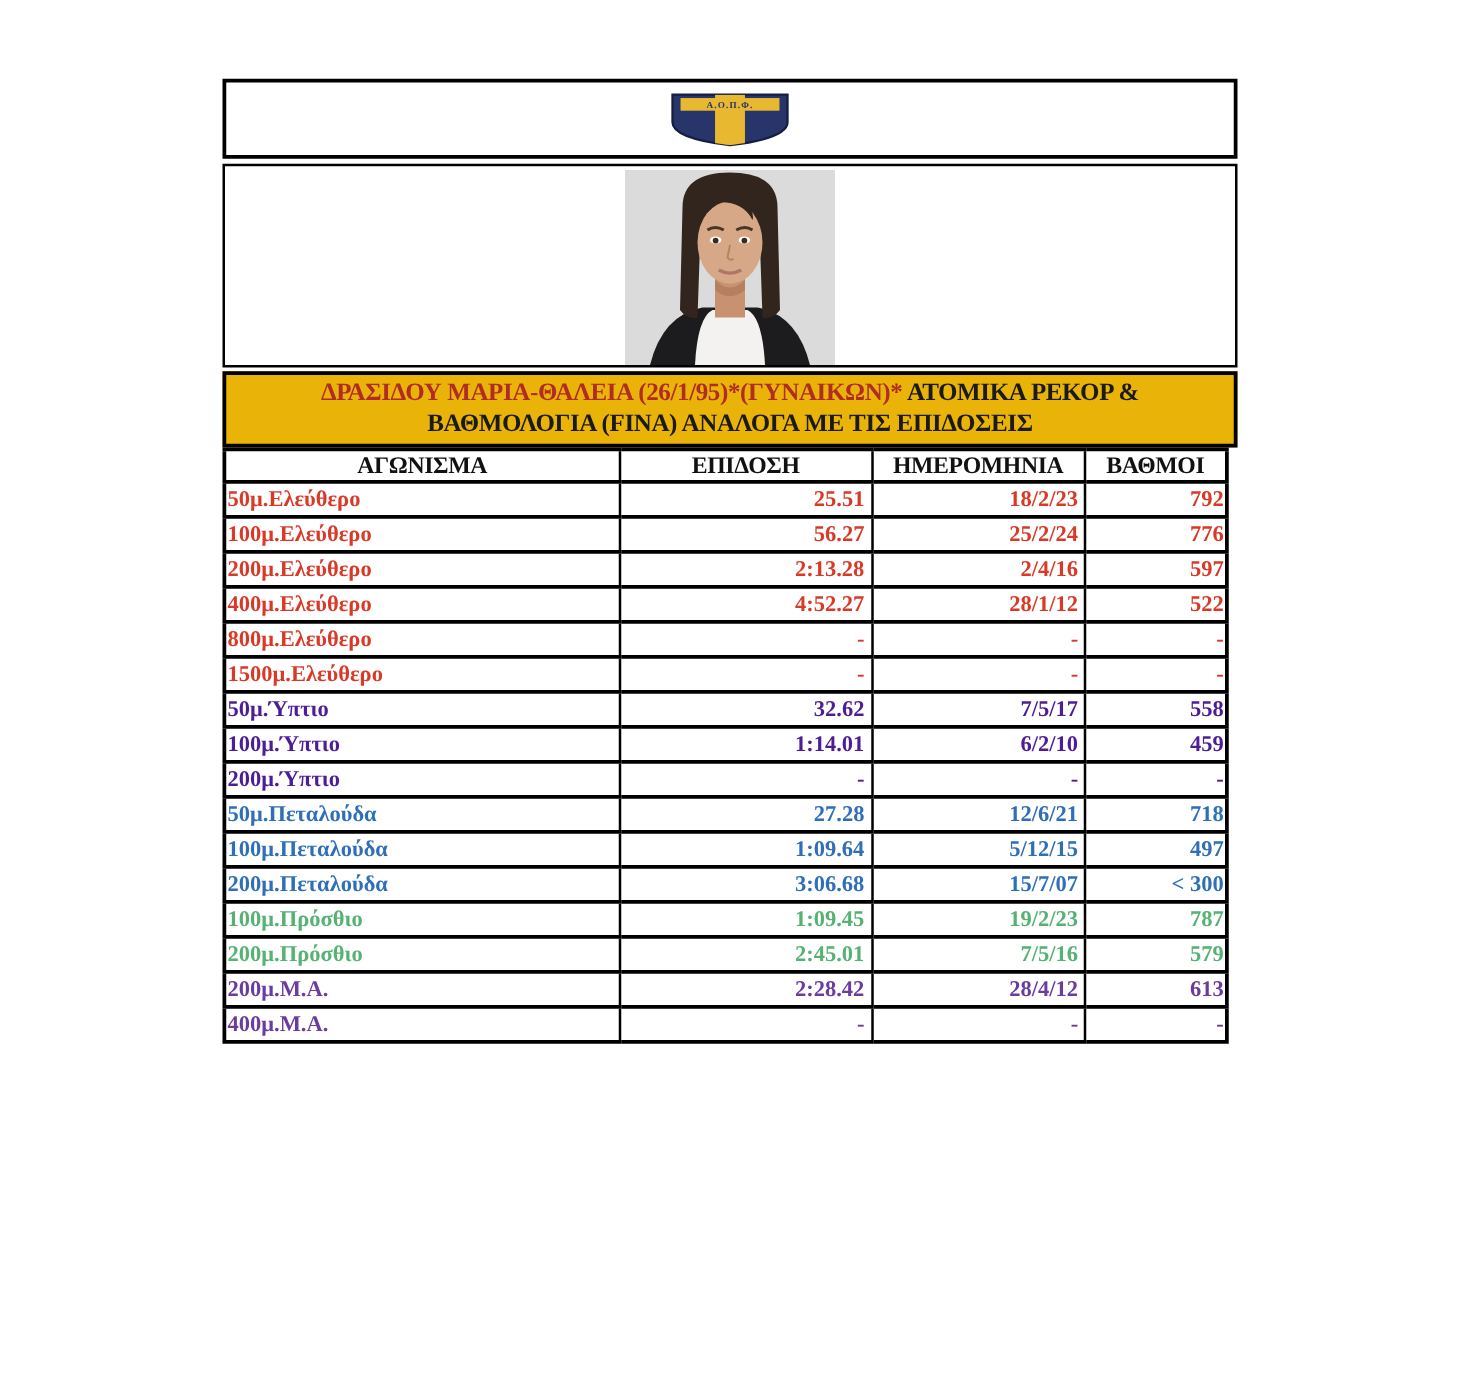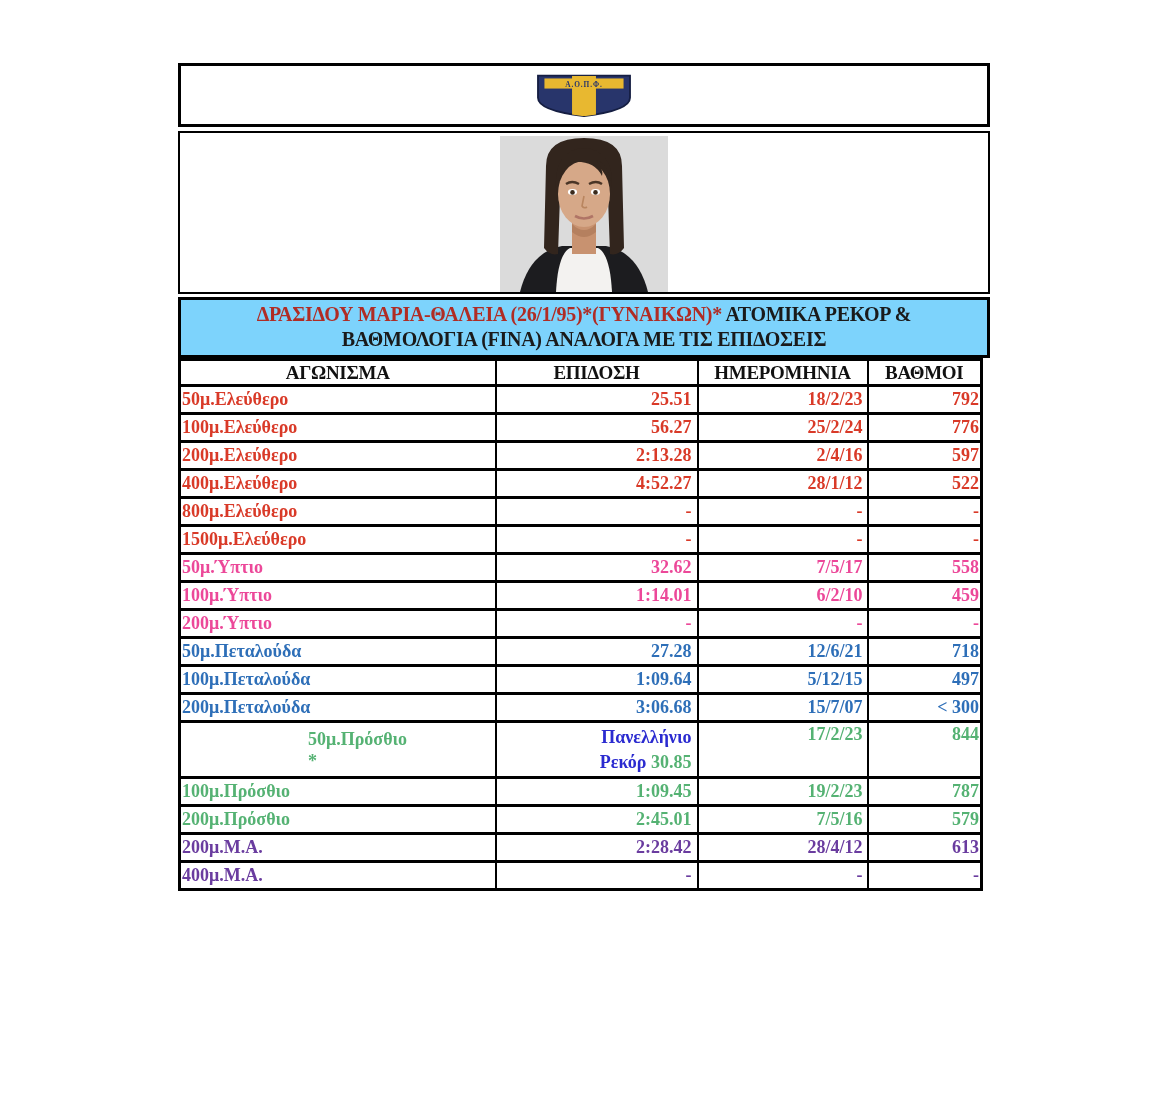--- a/index.html
+++ b/index.html
@@ -13,41 +13,41 @@
     display:flex;align-items:center;justify-content:center;gap:16px;}
   .club-name{color:#f2c24e;font-size:33px;font-weight:bold;letter-spacing:0.5px;
     white-space:nowrap;line-height:1;}
 
   
   .box-photo{width:100%;height:163px;border:2px solid #000;margin-top:4px;
     background:#fff;display:flex;align-items:flex-end;justify-content:center;}
   .photo{width:168px;height:156px;display:block;}
 
   
-  .box-title{width:100%;border:3px solid #000;margin-top:3px;background:#7dd3fc;
+  .box-title{width:100%;border:3px solid #000;margin-top:3px;background:#eab308;
     text-align:center;font-weight:bold;font-size:20px;line-height:25px;
     letter-spacing:-0.3px;padding:2px 4px 3px 4px;color:#1a1a1a;}
   .title-red{color:#b02c24;}
 
   
   table.records{border-collapse:collapse;table-layout:fixed;width:779px;
     margin-top:0px;border:3px solid #000;}
   table.records th,table.records td{border:3px solid #000;
     border-left-width:2px;border-right-width:2px;
     font-weight:bold;overflow:hidden;white-space:nowrap;}
   table.records th{height:26px;font-size:19px;color:#111;text-align:center;
     letter-spacing:-0.3px;padding:0 1px;}
   table.records td{height:28px;font-size:18px;}
   td.c-event{text-align:left;}
   td.c-perf{text-align:right;padding-right:5px;}
   td.c-date{text-align:right;padding-right:4px;}
   td.c-pts{text-align:right;}
 
   tr.row-red td{color:#d93a28;}
-  tr.row-orange td{color:#ec4899;}
+  tr.row-orange td{color:#4c1d95;}
   tr.row-blue td{color:#2e6fb8;}
   tr.row-green td{color:#55b273;}
   tr.row-purple td{color:#6a3c9f;}
 
   tr.special td{height:53px;vertical-align:top;padding-top:1px;}
   tr.special td.c-event{vertical-align:middle;padding-top:0;}
   .ev-shift{display:inline-block;margin-left:126px;line-height:24px;}
   .ev-note{line-height:20px;}
   tr.special td.c-perf{line-height:25px;padding-top:2px;}
   .rec-label{color:#2b2bd0;}
@@ -187,26 +187,20 @@
           <td class="c-perf">1:09.64</td>
           <td class="c-date">5/12/15</td>
           <td class="c-pts">497</td>
         </tr>
         <tr class="row-blue">
           <td class="c-event">200μ.Πεταλούδα</td>
           <td class="c-perf">3:06.68</td>
           <td class="c-date">15/7/07</td>
           <td class="c-pts">&lt; 300</td>
         </tr>
-        <tr class="row-green special">
-          <td class="c-event"><div class="ev-shift"><div>50μ.Πρόσθιο</div><div class="ev-note">*</div></div></td>
-          <td class="c-perf"><span class="rec-label">Πανελλήνιο</span><br><span class="rec-label">Ρεκόρ</span><span class="rec-value"> 30.85</span></td>
-          <td class="c-date">17/2/23</td>
-          <td class="c-pts">844</td>
-        </tr>
         <tr class="row-green">
           <td class="c-event">100μ.Πρόσθιο</td>
           <td class="c-perf">1:09.45</td>
           <td class="c-date">19/2/23</td>
           <td class="c-pts">787</td>
         </tr>
         <tr class="row-green">
           <td class="c-event">200μ.Πρόσθιο</td>
           <td class="c-perf">2:45.01</td>
           <td class="c-date">7/5/16</td>

